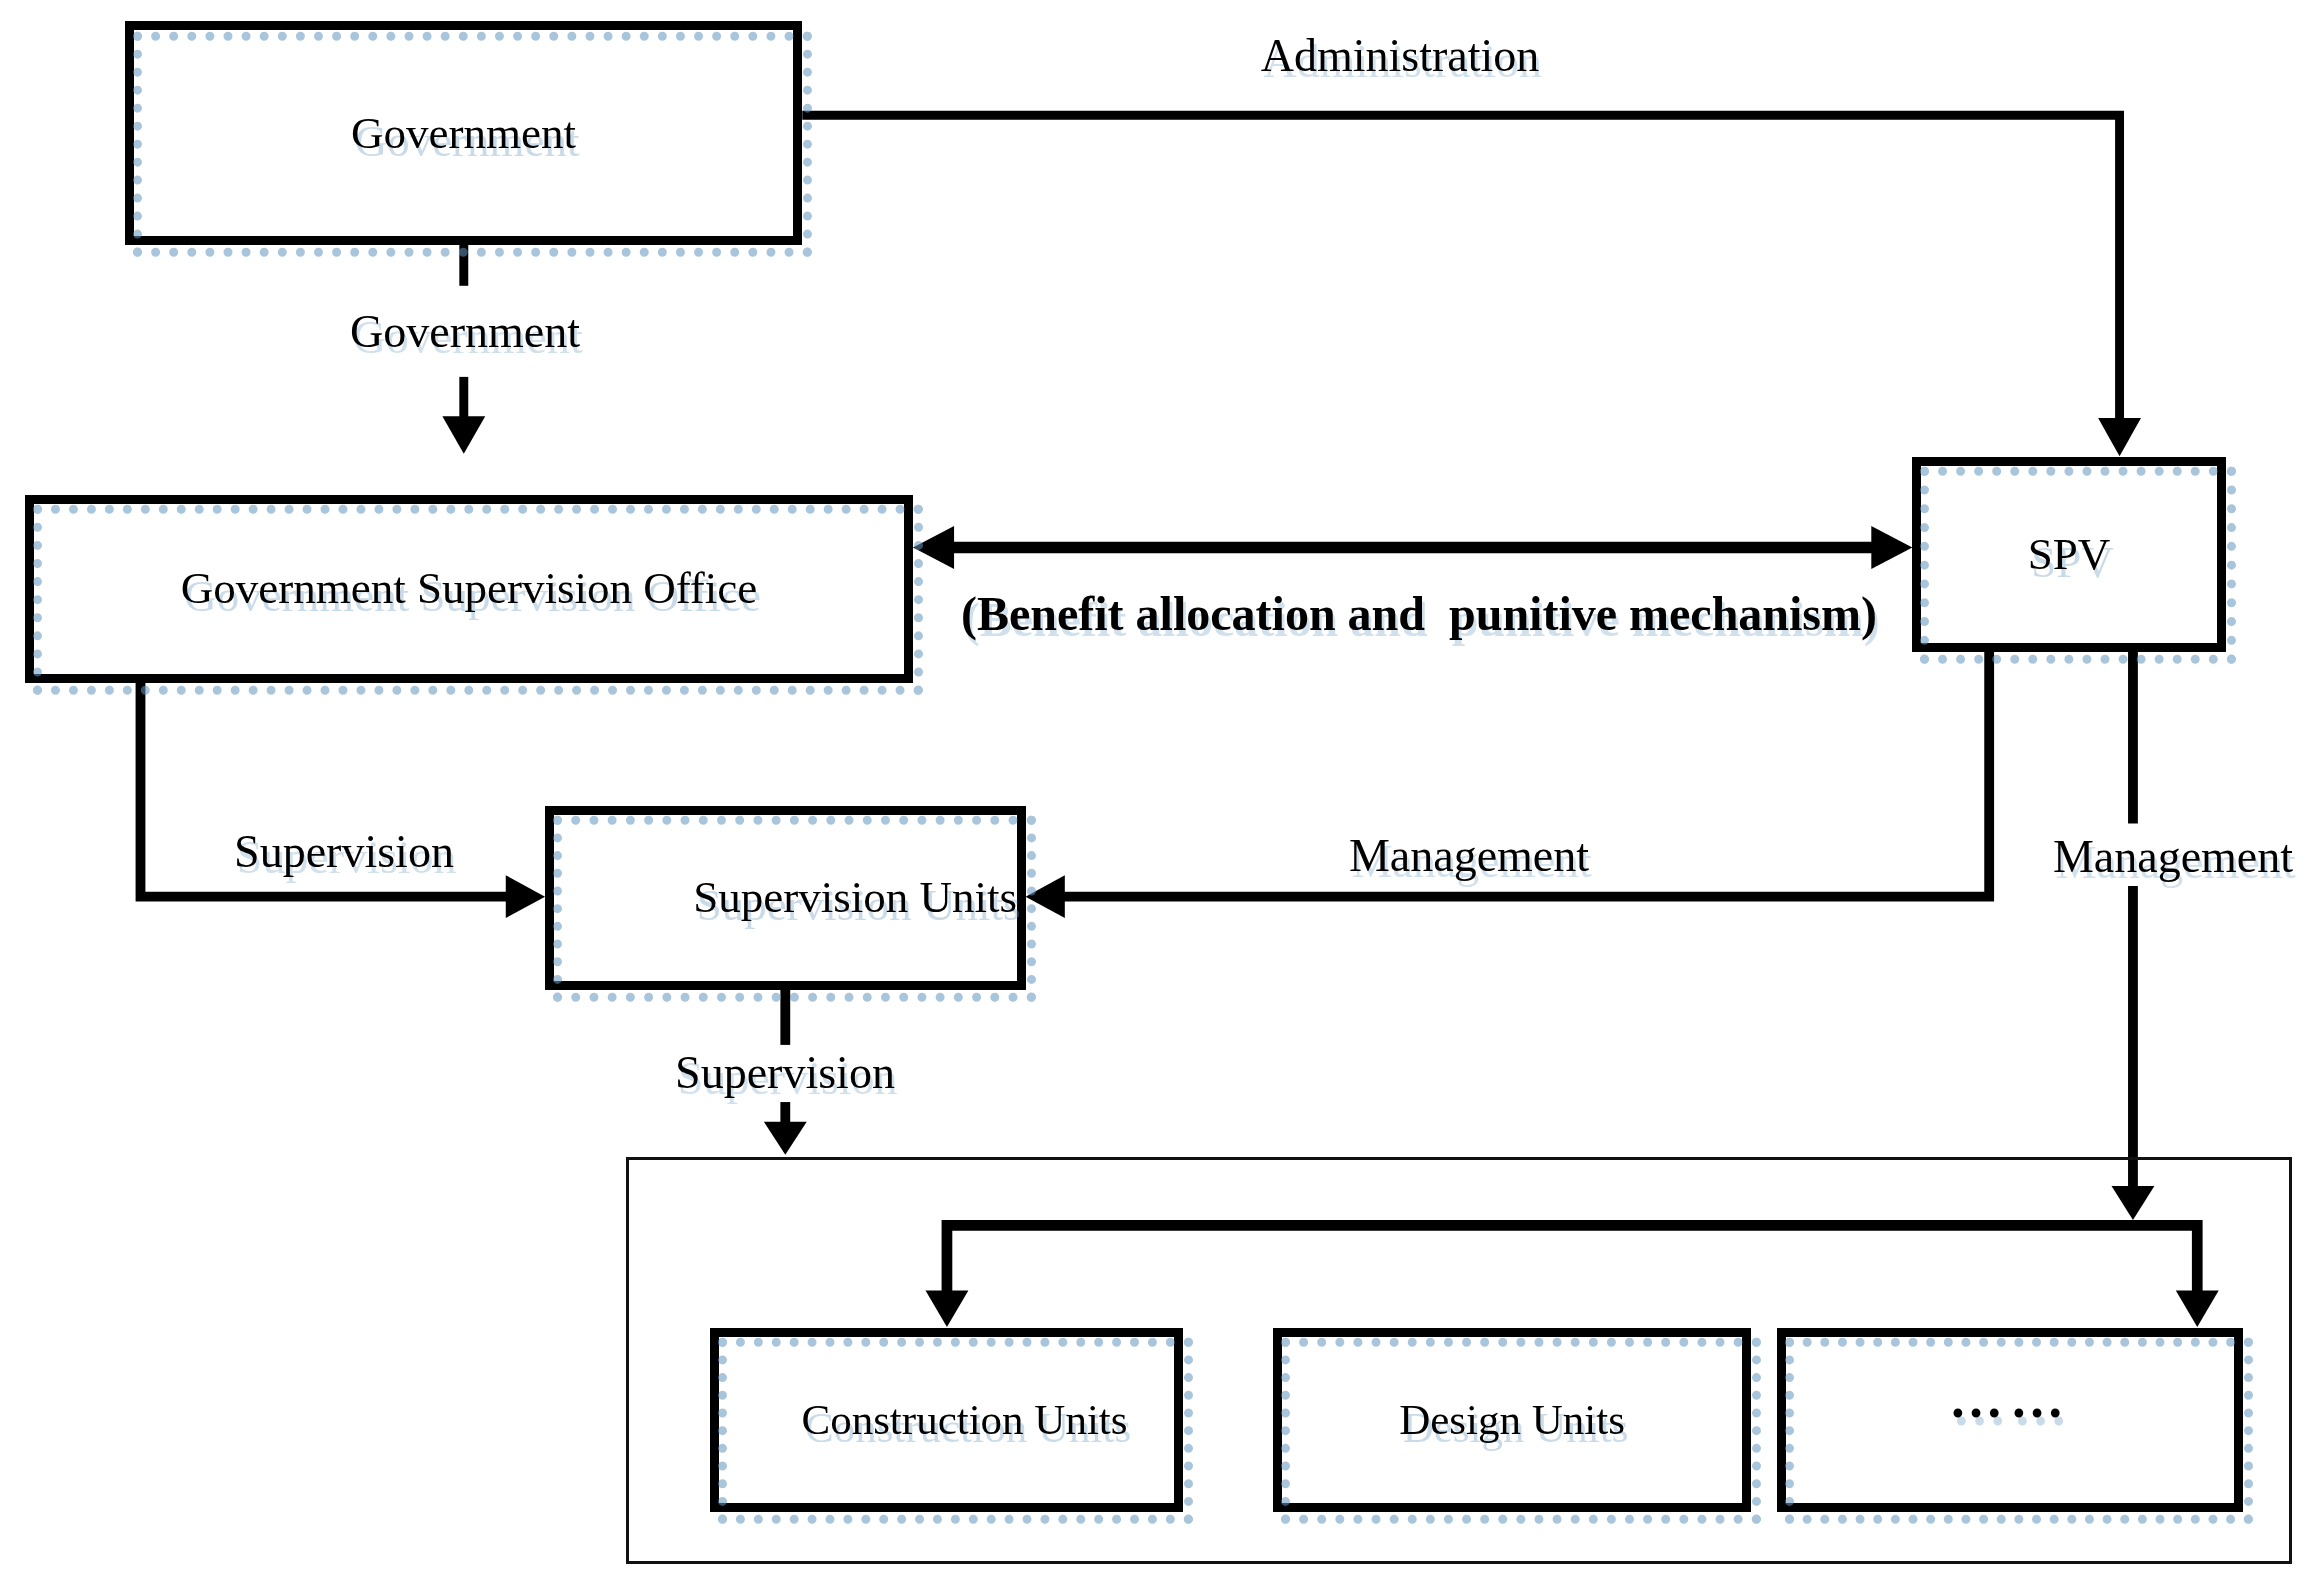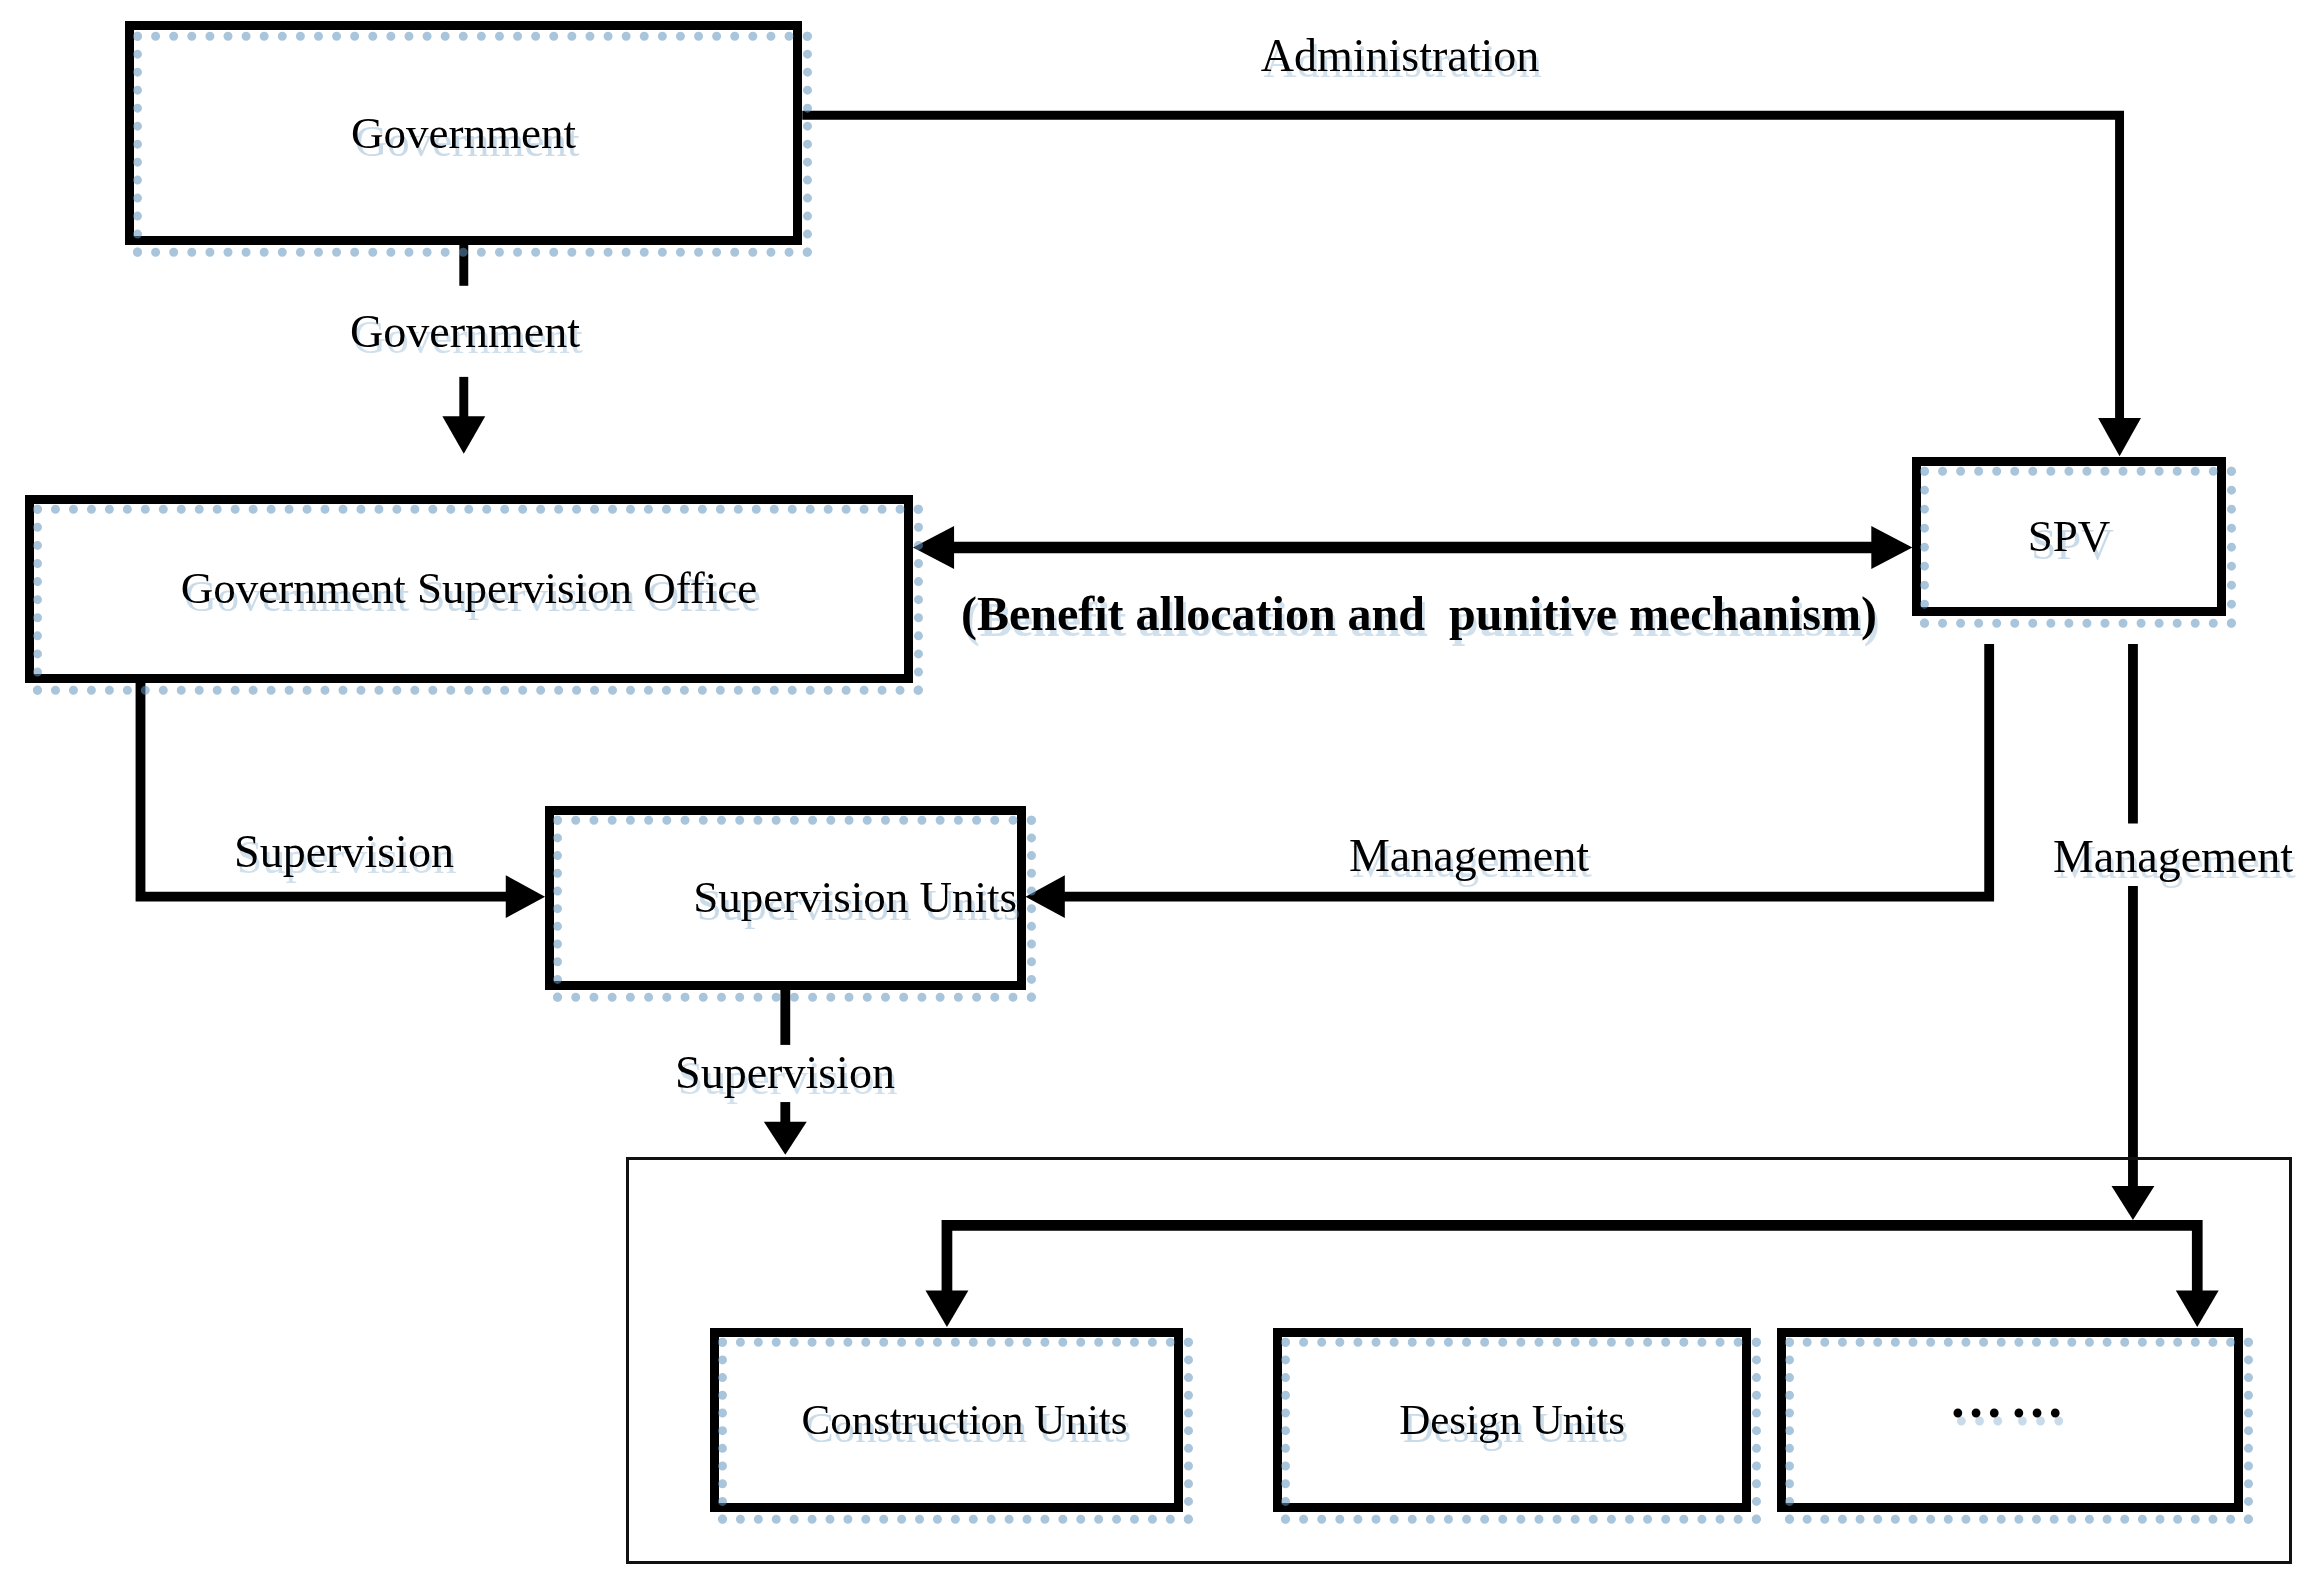--- a/index.html
+++ b/index.html
@@ -134,21 +134,21 @@
   <div class="container-box" style="left:626px; top:1157px; width:1666px; height:407px;"></div>
 
   <div class="node" style="left:125px; top:21.4px; width:677px; height:224px;">
     <span class="lbl">Government</span>
   </div>
 
   <div class="node" style="left:25px; top:455px; width:888px; height:188px;margin-top:40px;">
     <span class="lbl">Government Supervision Office</span>
   </div>
 
-  <div class="node" style="left:1912px; top:457px; width:314px; height:159px;">
+  <div class="node" style="left:1912px; top:457px; width:314px; height:195px;">
     <span class="lbl">SPV</span>
   </div>
 
   <div class="node" style="left:545px; top:806px; width:481px; height:184px;justify-content:flex-end;">
     <span class="lbl">Supervision Units</span>
   </div>
 
   <div class="node" style="left:710px; top:1328px; width:473px; height:184px; font-size:43px;padding-left:36px;">
     <span class="lbl">Construction Units</span>
   </div>

